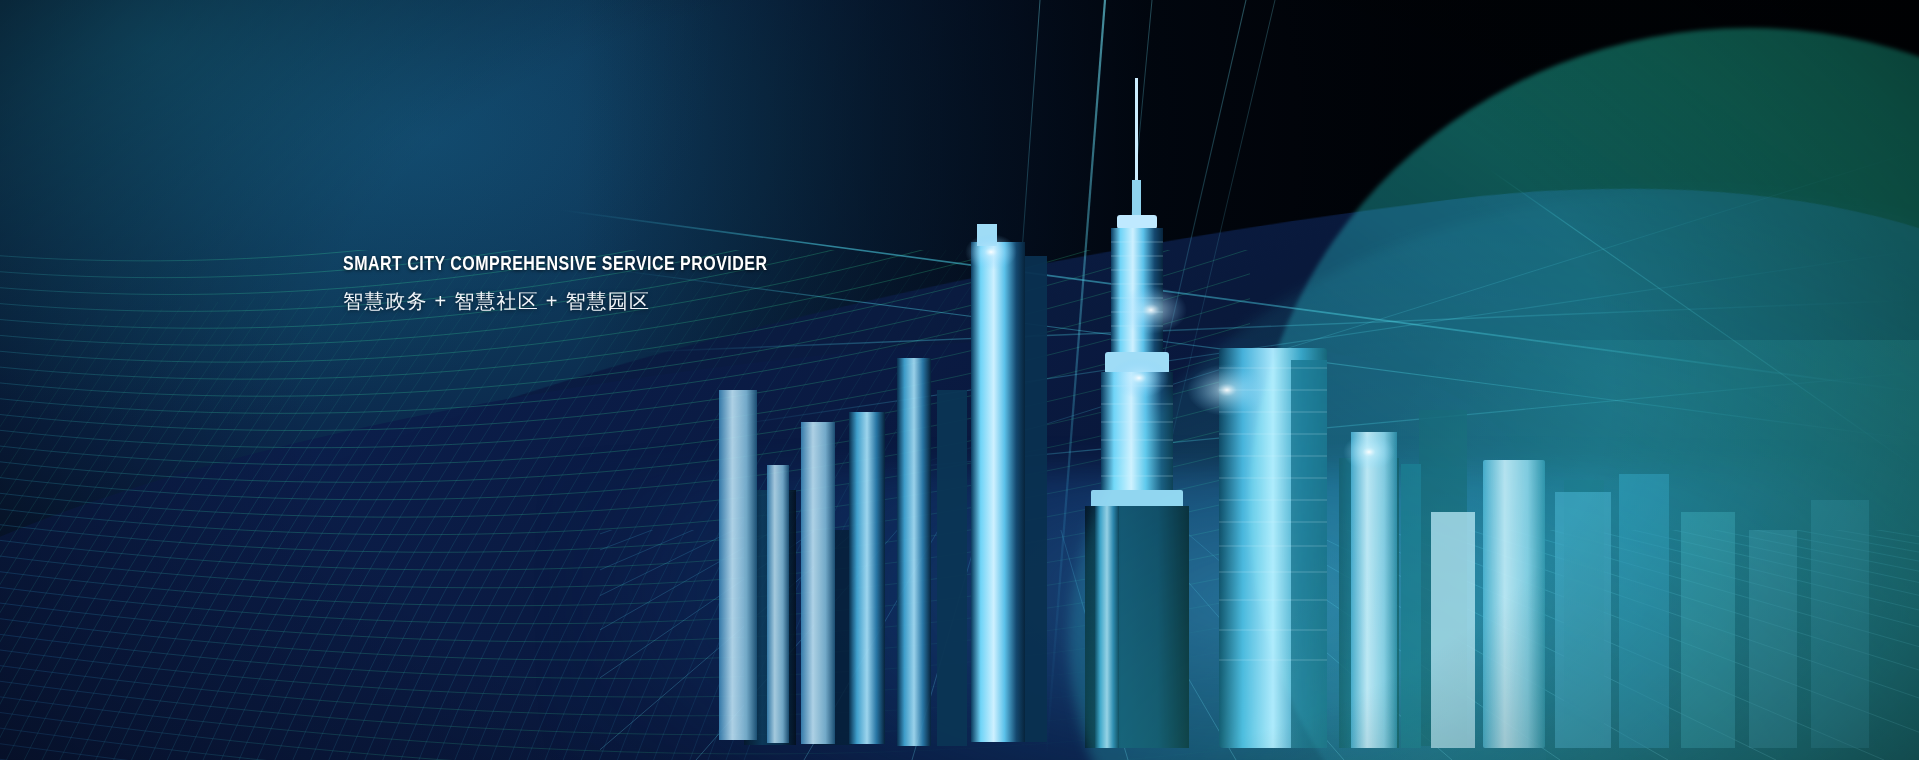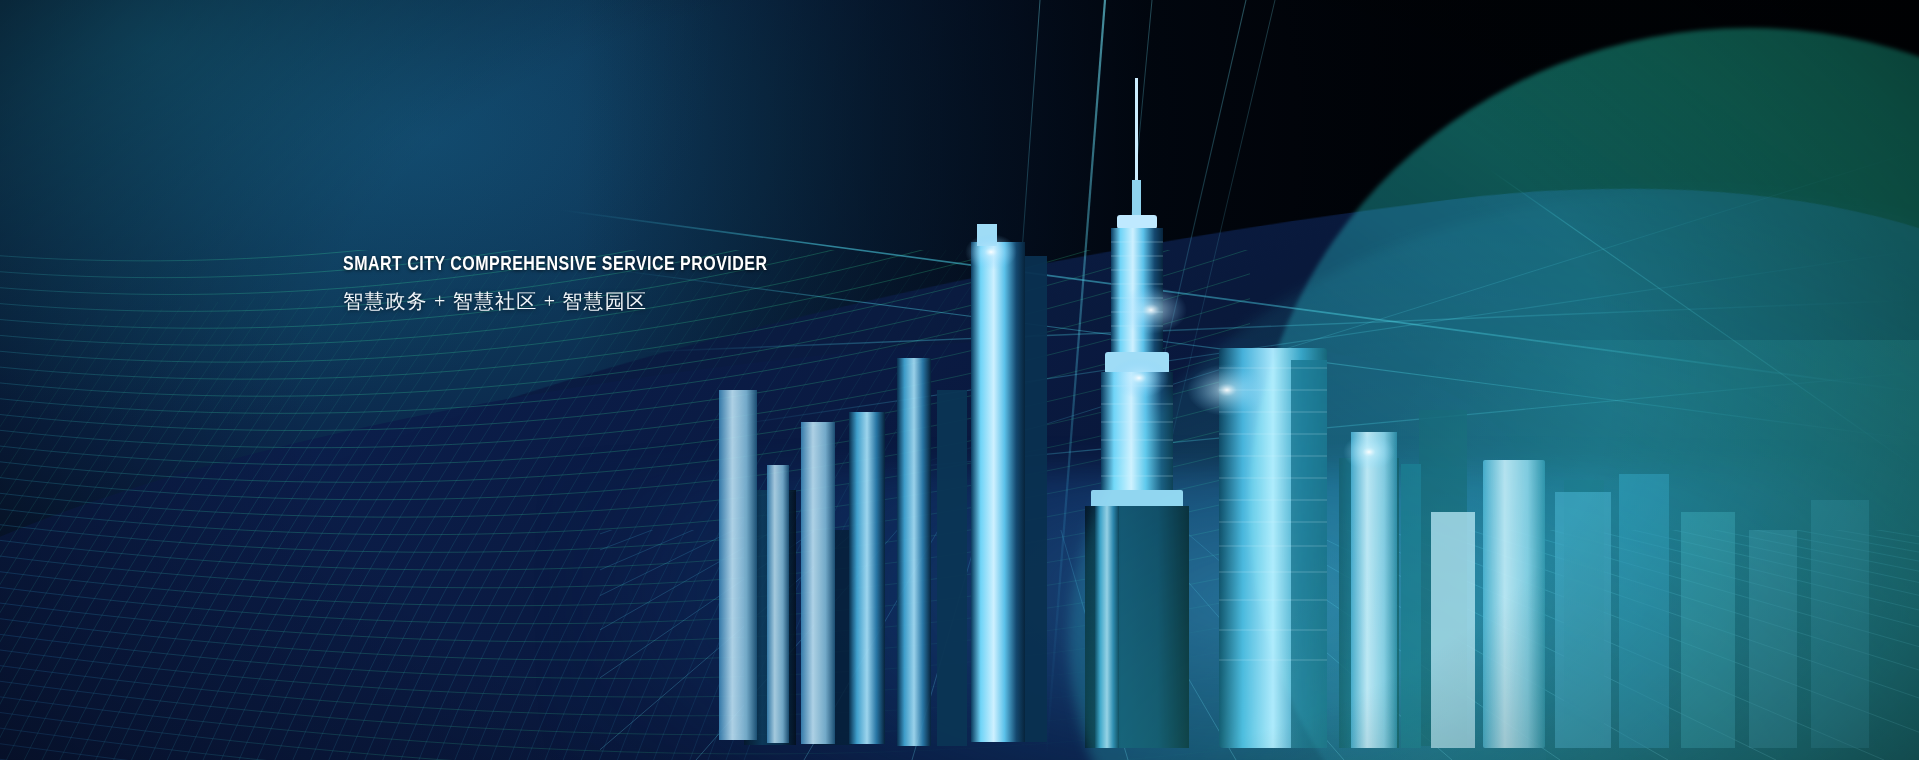--- a/index.html
+++ b/index.html
@@ -169,21 +169,21 @@
     white-space:nowrap;
     margin:0 0 16px 0;
     background:linear-gradient(90deg,#2fe58f 0%,#29d98c 18%,#23c585 38%,#1eac76 58%,#1a9468 76%,#177a58 100%);
     -webkit-background-clip:text;
     background-clip:text;
     color:transparent;
     -webkit-text-fill-color:transparent;
     filter:drop-shadow(0 2px 6px rgba(0,0,0,0.55));
   }
   .subline{
-    font-family:Liberation Serif, serif;
+    font-family:Liberation Sans, sans-serif;
     font-weight:normal;
     font-size:20px;
     letter-spacing:1.2px;
     color:#f2f6fa;
     white-space:nowrap;
     margin:0;
     text-shadow:0 1px 4px rgba(0,0,0,0.6);
   }
 </style>
 </head>

